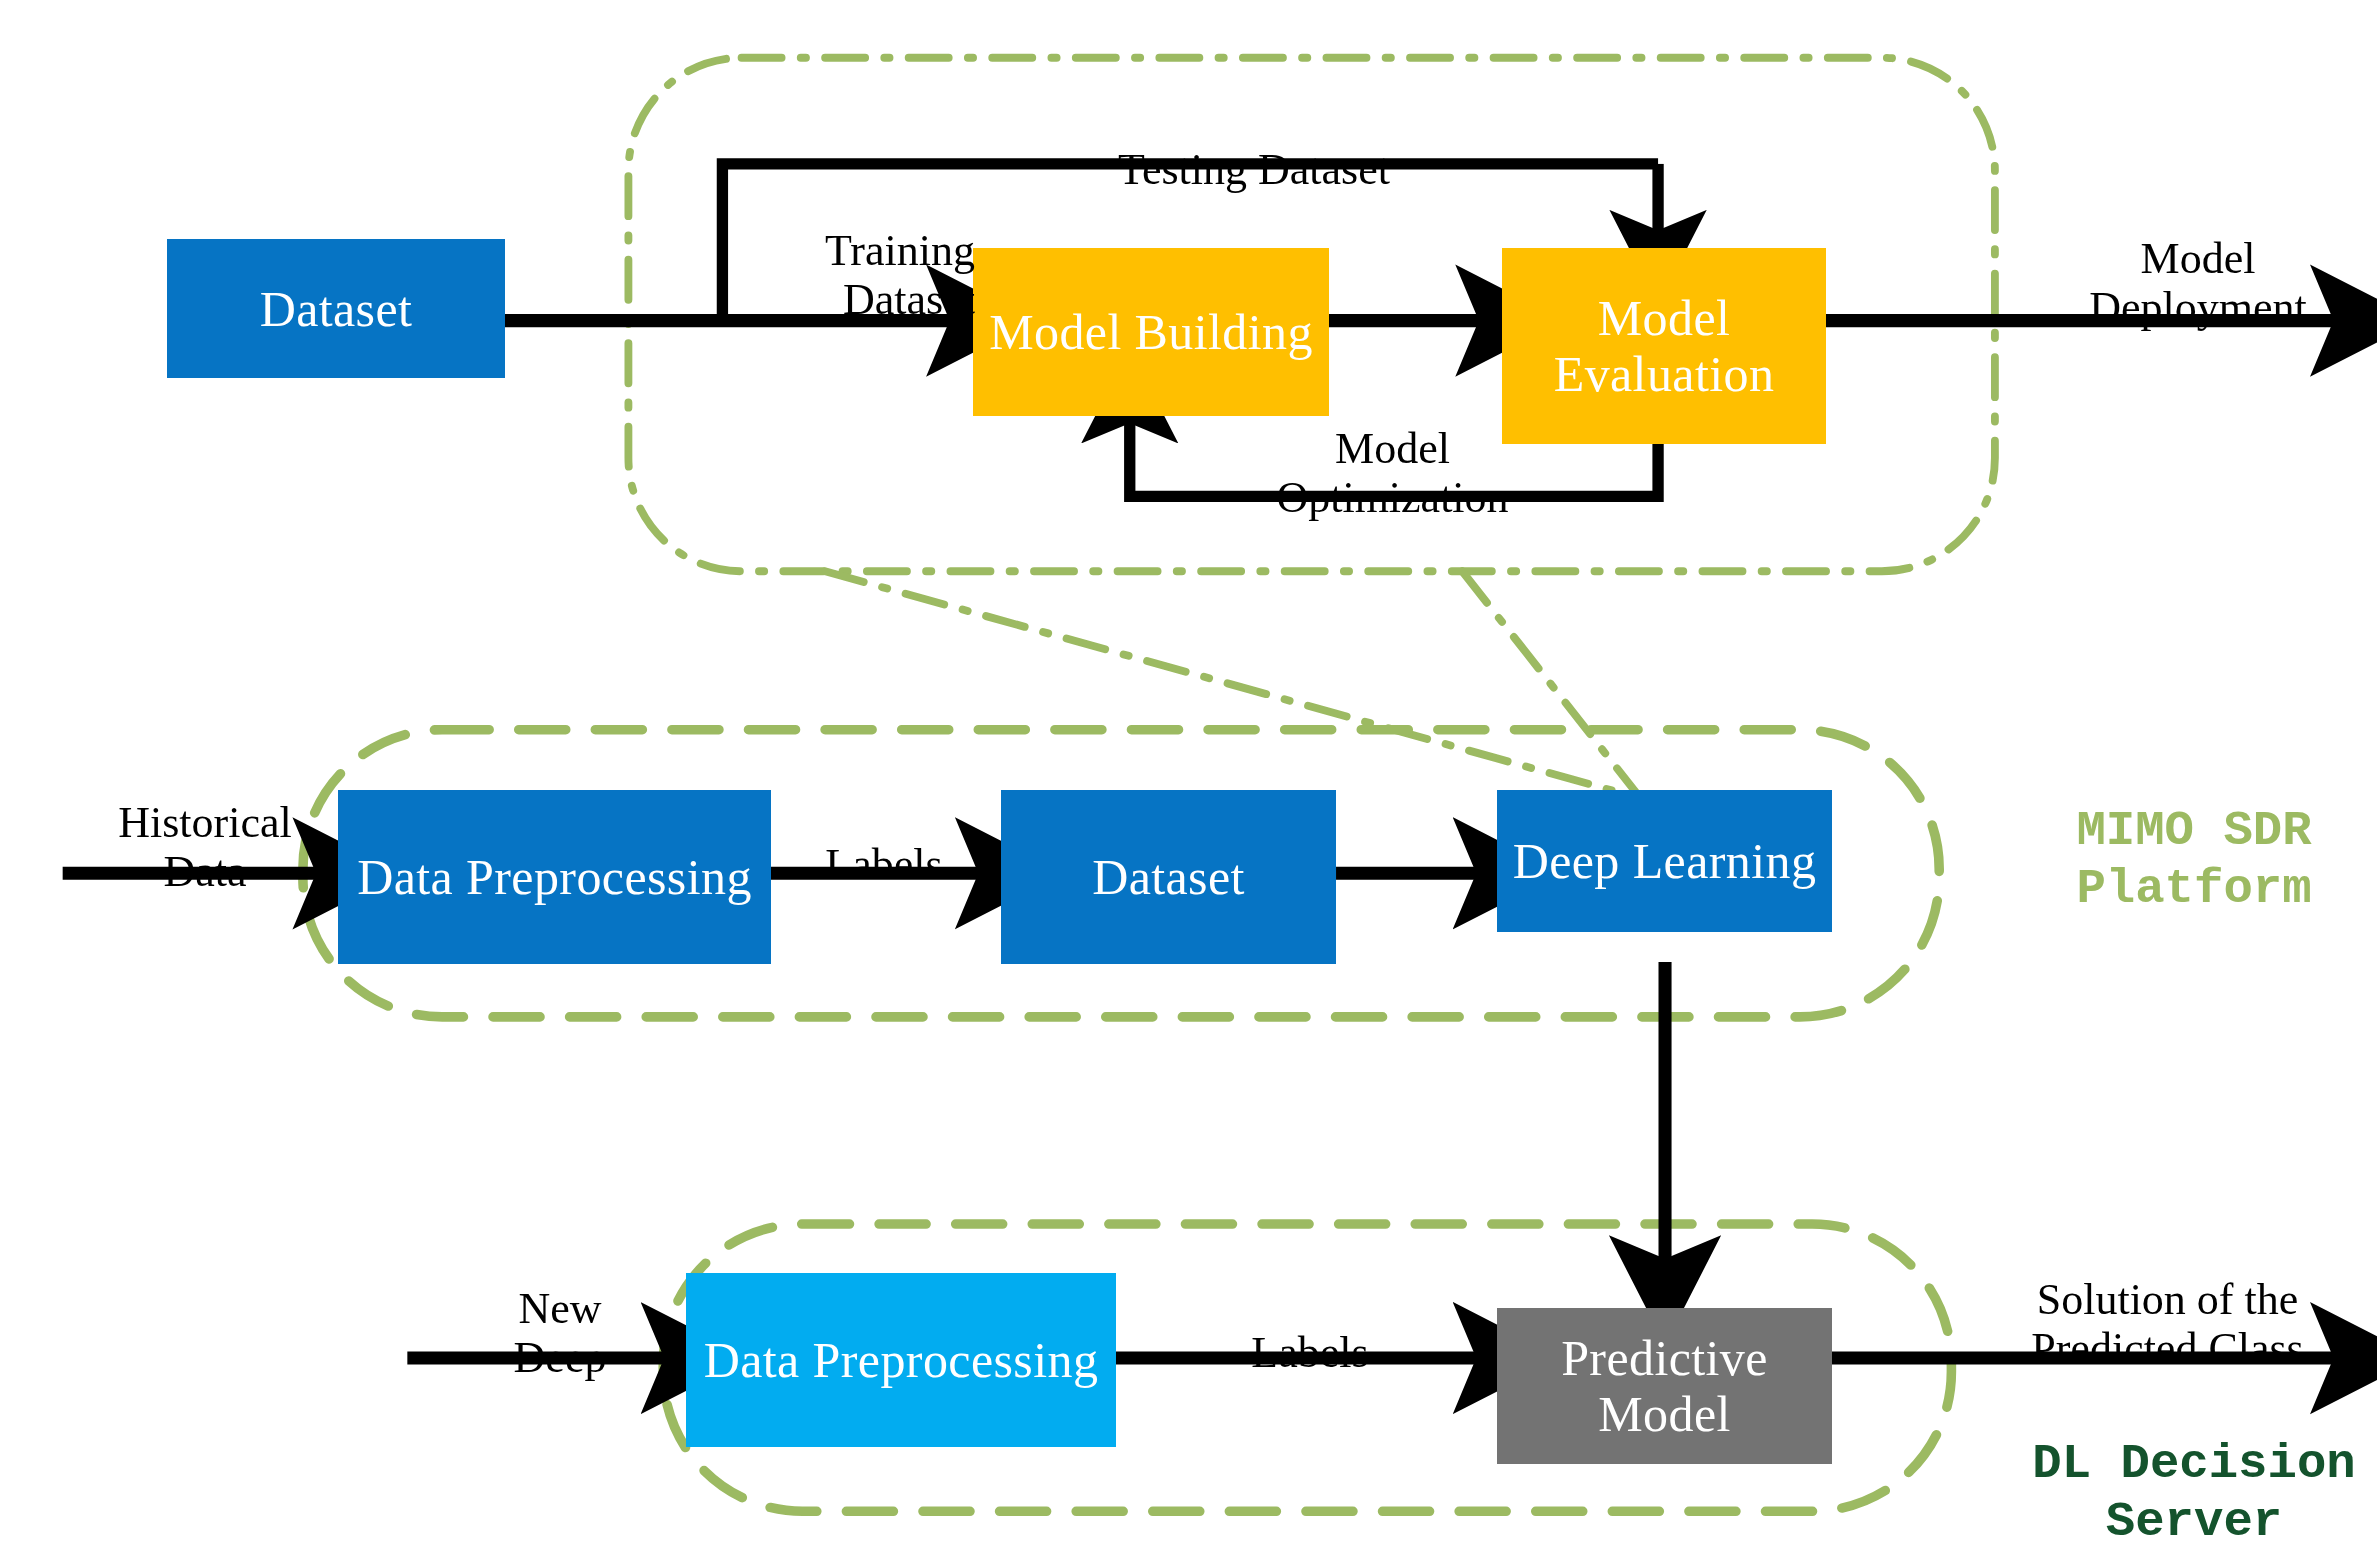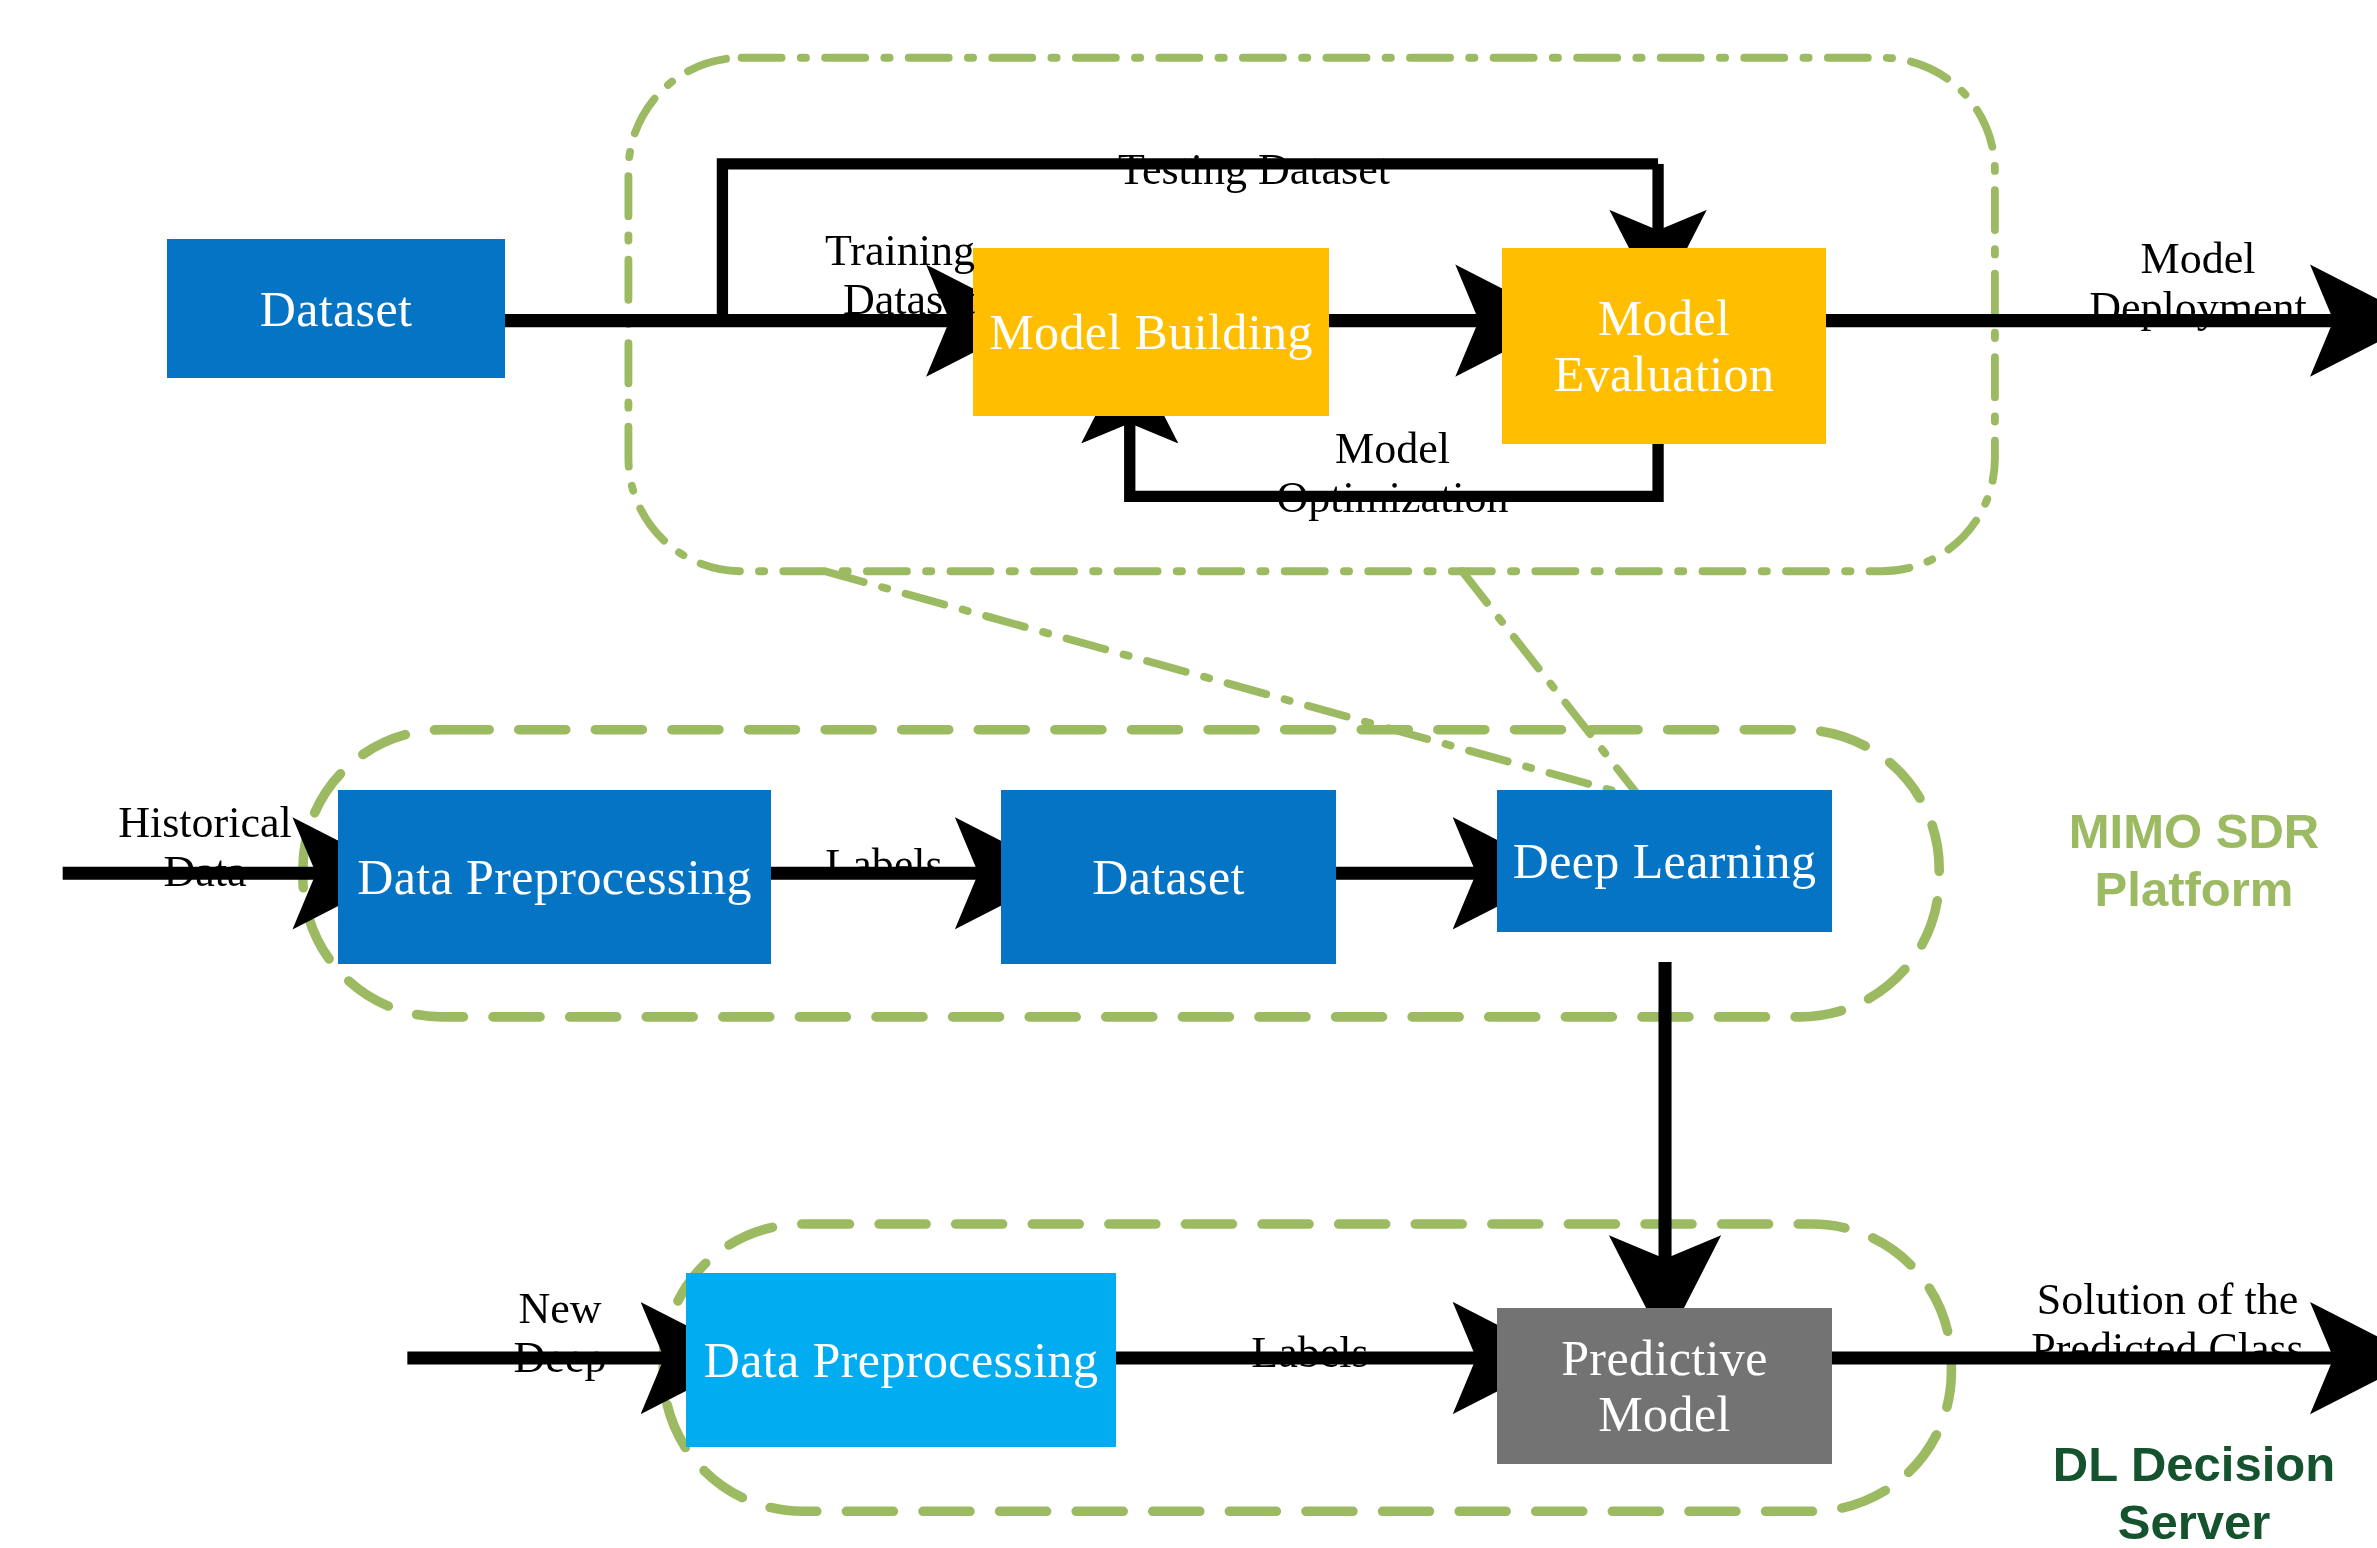--- a/index.html
+++ b/index.html
@@ -42,21 +42,21 @@
     font-family: "Liberation Serif", "DejaVu Serif", serif;
     font-size: 44px;
     line-height: 1.12;
     z-index: 4;
     white-space: pre-line;
     margin-top: 41px;
   }
   .group-label {
     position: absolute;
     text-align: center;
-    font-family: Liberation Sans, sans-serif;
+    font-family: Liberation Mono, monospace;
     font-weight: bold;
     font-size: 49px;
     line-height: 1.18;
     z-index: 4;
     white-space: pre-line;
   }
 </style>
 </head>
 <body>
 

